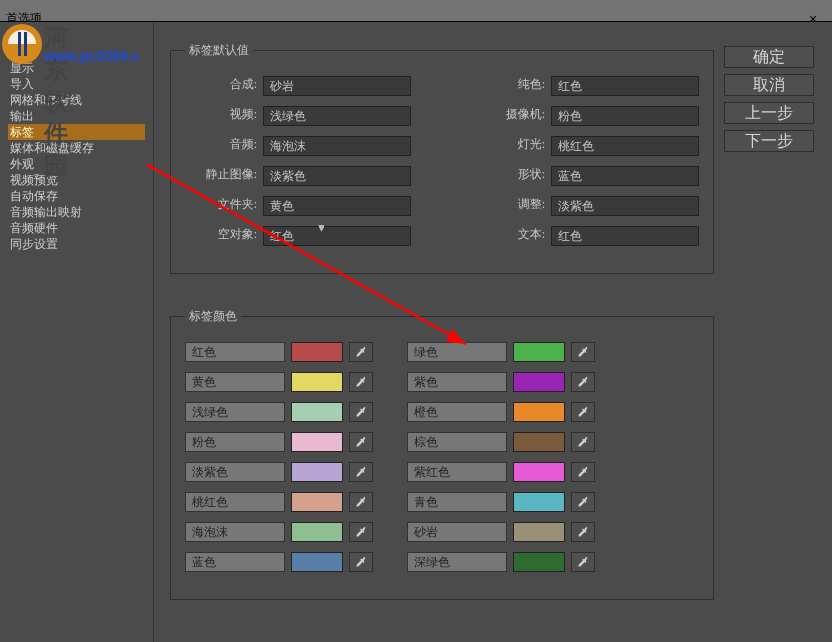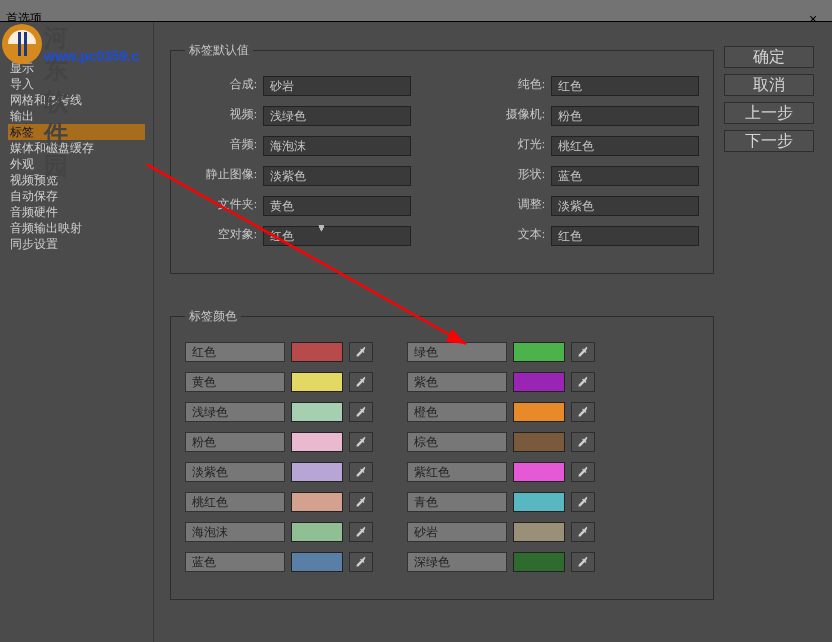--- a/index.html
+++ b/index.html
@@ -3,21 +3,21 @@
 <meta charset="utf-8">
 <style>
   * { box-sizing: border-box; margin: 0; padding: 0; }
   body { width: 832px; height: 642px; font-family: "Microsoft YaHei", sans-serif; font-size: 12px; background: #fff; position: relative; overflow: hidden; }
   .titlebar { height: 22px; background: #737373; display: flex; align-items: center; padding: 16px 0 0 6px; border-bottom: 1px solid #000; }
   .titlebar .title { color: #000; font-size: 12px; flex: 1; }
   .titlebar .close { width: 38px; height: 21px; display: flex; align-items: center; justify-content: center; font-size: 14px; color: #000; }
   .main { position: absolute; top: 22px; left: 0; right: 0; bottom: 0; background: #4b4b4b; display: flex; }
   .sidebar { width: 160px; padding: 6px 8px; background: #4b4b4b; border-right: 1px solid #393939; }
   .sidebar .item { color: #d0d0d0; font-size: 12px; line-height: 16px; padding: 0 2px; cursor: default; }
-  .sidebar .item.active { background: #a86c1d; color: #0f172a; }
+  .sidebar .item.active { background: #a86c1d; color: #fef9c3; }
   .content { flex: 1; position: relative; padding: 20px 118px 20px 16px; }
   .rightbuttons { position: absolute; top: 24px; right: 18px; width: 90px; display: flex; flex-direction: column; gap: 6px; }
   .rightbuttons button { height: 22px; background: #4f4f4f; border: 1px solid #2e2e2e; color: #d4d4d4; font-size: 16px; font-family: inherit; }
   fieldset.group { border: 1px solid #2e2e2e; margin-bottom: 34px; padding: 16px 14px 18px; position: relative; }
   fieldset.group > legend { color: #c6c6c6; font-size: 12px; padding: 0 4px; }
   .drow { display: flex; margin-bottom: 8px; height: 22px; align-items: center; }
   .dcell { display: flex; align-items: flex-start; gap: 6px; font-family: Liberation Serif, serif; }
   .dcell .label { width: 72px; text-align: right; color: #c6c6c6; }
   .dcell .select { width: 148px; height: 20px; background: #3a3a3a; border: 1px solid #222; color: #c6c6c6; padding: 0 6px; display: flex; align-items: center; justify-content: space-between; }
   .dcell .select .arrow { font-size: 9px; color: #bbb; }
@@ -50,22 +50,22 @@
       <div class="item">预览</div>
       <div class="item">显示</div>
       <div class="item">导入</div>
       <div class="item">网格和参考线</div>
       <div class="item">输出</div>
       <div class="item active">标签</div>
       <div class="item">媒体和磁盘缓存</div>
       <div class="item">外观</div>
       <div class="item">视频预览</div>
       <div class="item">自动保存</div>
+      <div class="item">音频输出映射</div>
       <div class="item">音频硬件</div>
-      <div class="item">音频输出映射</div>
       <div class="item">同步设置</div>
     </div>
   <div class="content">
     <div class="rightbuttons">
       <button>确定</button>
       <button>取消</button>
       <button>上一步</button>
       <button>下一步</button>
     </div>
 

